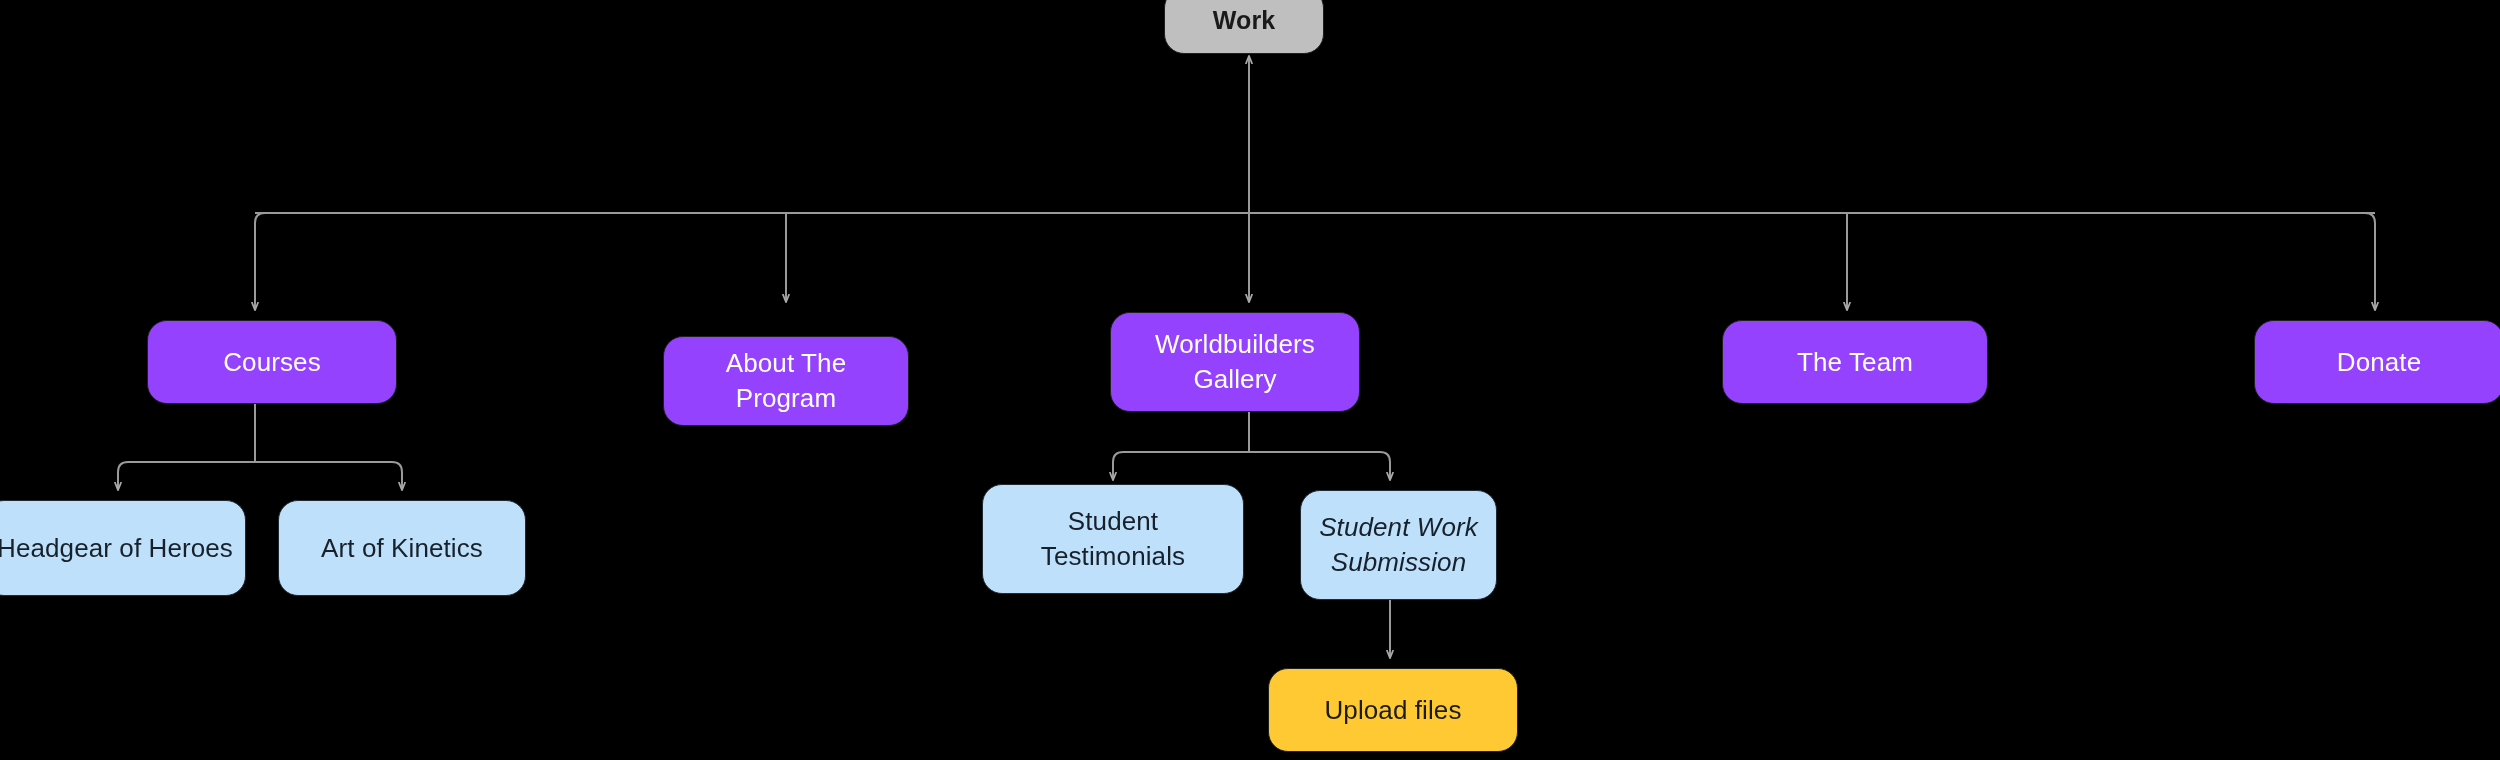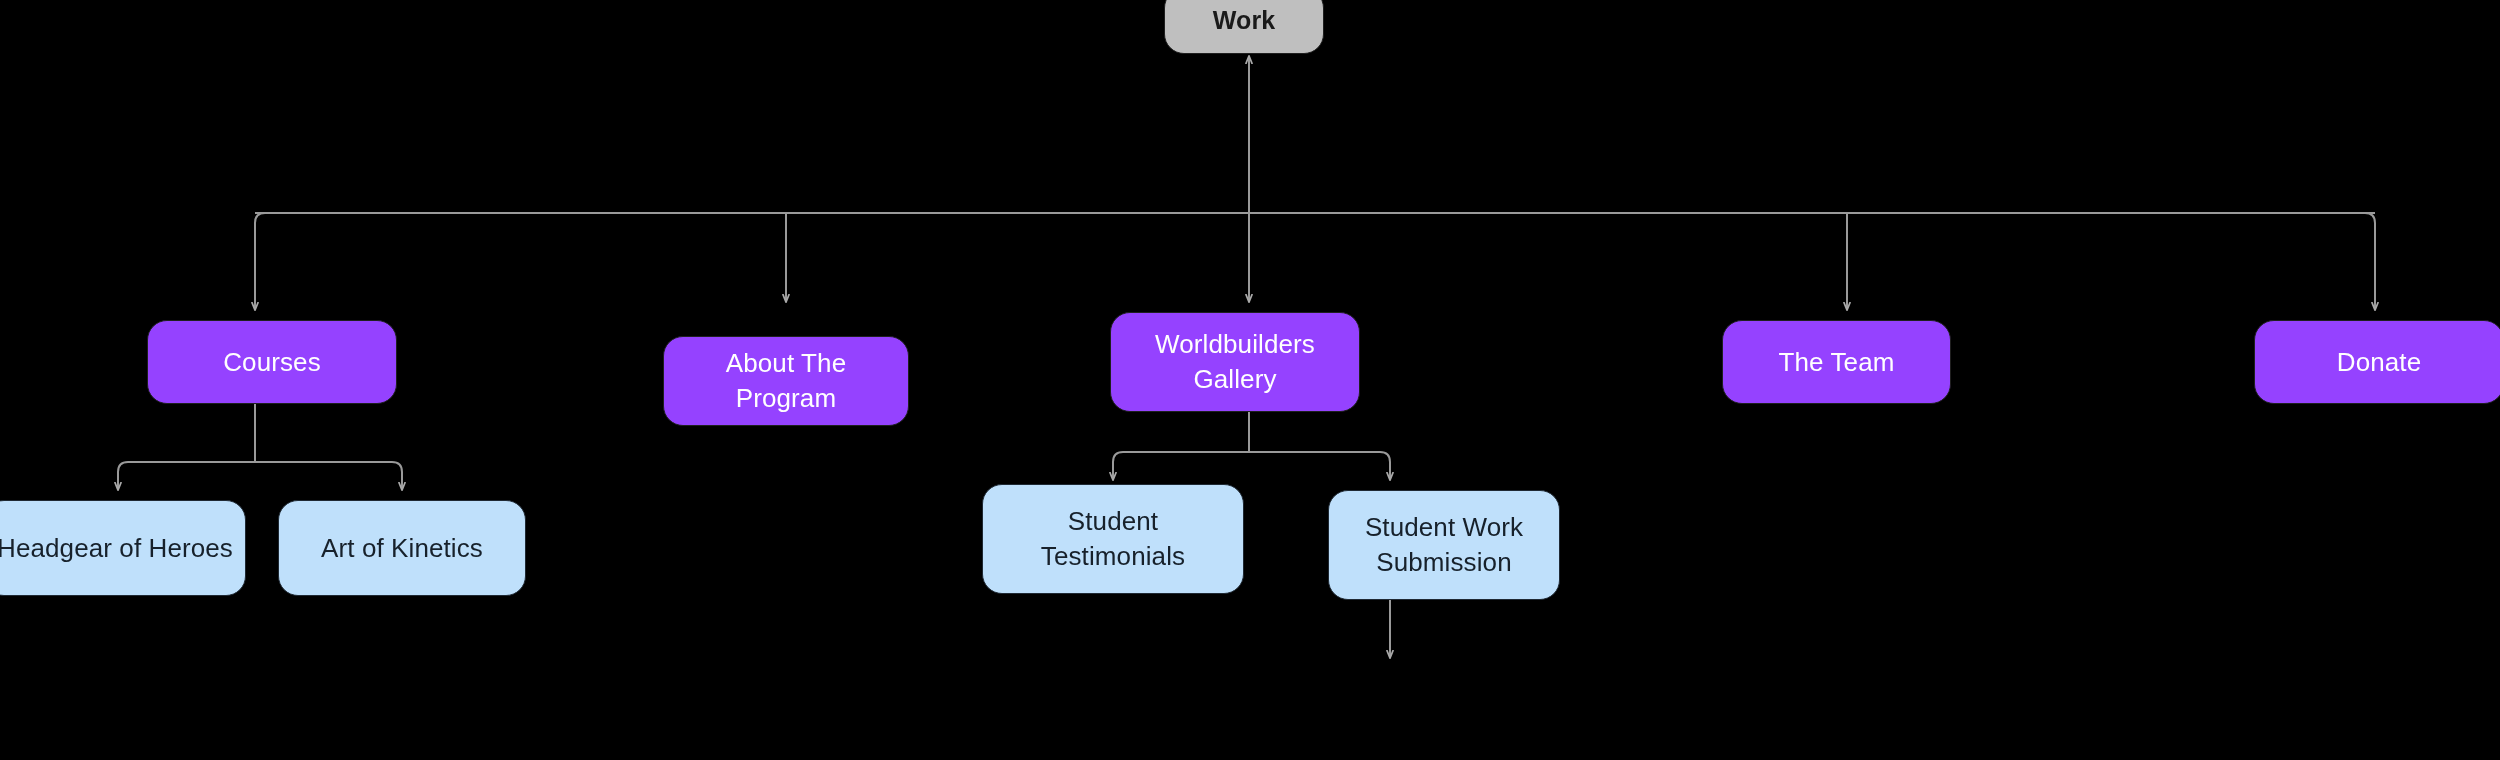--- a/index.html
+++ b/index.html
@@ -89,40 +89,43 @@
   <div class="node n-purple" style="left:663px;top:312px;width:246px;height:90px;margin-top:24px;">
     <span class="lbl">About The
 Program</span>
   </div>
 
   <div class="node n-purple" style="left:1110px;top:312px;width:250px;height:100px;">
     <span class="lbl">Worldbuilders
 Gallery</span>
   </div>
 
-  <div class="node n-purple" style="left:1722px;top:320px;width:229px;height:84px;">
+  <div class="node n-purple" style="left:1722px;top:320px;width:266px;height:84px;">
     <span class="lbl">The Team</span>
   </div>
 
   <div class="node n-purple" style="left:2254px;top:320px;width:250px;height:84px;">
     <span class="lbl">Donate</span>
   </div>
 
   <div class="node n-blue" style="left:-16px;top:500px;width:262px;height:96px;">
     <span class="lbl">Headgear of Heroes</span>
   </div>
 
   <div class="node n-blue" style="left:278px;top:500px;width:248px;height:96px;">
     <span class="lbl">Art of Kinetics</span>
   </div>
 
   <div class="node n-blue" style="left:982px;top:484px;width:262px;height:110px;">
     <span class="lbl">Student
 Testimonials</span>
   </div>
 
-  <div class="node n-blue" style="left:1328px;top:490px;width:232px;height:110px;">
+  <div class="node n-blue" style="left:1300px;top:490px;width:197px;height:110px;font-style:italic;">
     <span class="lbl">Student Work
 Submission</span>
   </div>
 
+  <div class="node n-yellow" style="left:1268px;top:668px;width:250px;height:84px;">
+    <span class="lbl">Upload files</span>
+  </div>
 
 </div>
 
 </body></html>

